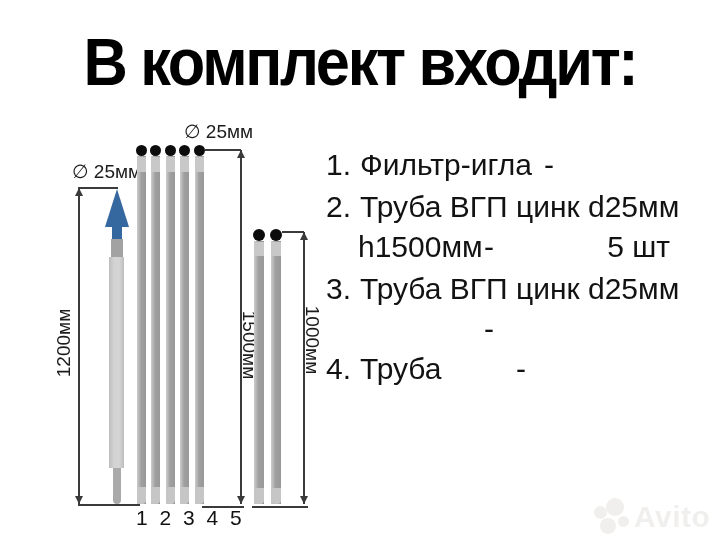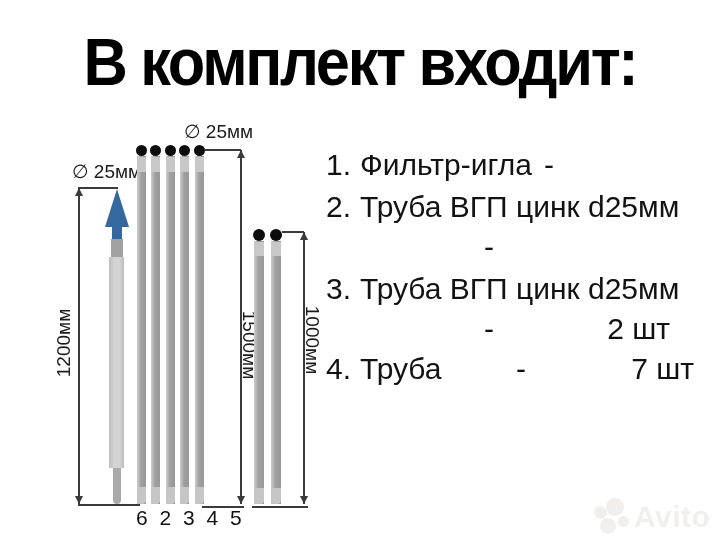--- a/index.html
+++ b/index.html
@@ -135,21 +135,21 @@
       <div class="pipe-bot" style="left:180px;top:487px;width:9px;height:17px"></div>
       <div class="pipe-bot" style="left:195px;top:487px;width:9px;height:17px"></div>
 
       <div class="dline h" style="left:205px;top:149px;width:36px"></div>
       <div class="dline v" style="left:240px;top:150px;height:354px"></div>
       <div class="arr up" style="left:237px;top:150px"></div>
       <div class="arr down" style="left:237px;top:496px"></div>
       <div class="dline h" style="left:202px;top:506px;width:42px"></div>
       <div class="vlabel cw" style="left:249px;top:345px">1500мм</div>
 
-      <div class="pipe-numbers" style="left:136px;top:506px">6 2 3 4 5</div>
+      <div class="pipe-numbers" style="left:136px;top:506px">1 2 3 4 5</div>
     </div>
 
     <div>
       <div class="dot" style="left:253px;top:229px;width:12px;height:12px"></div>
       <div class="dot" style="left:270px;top:229px;width:12px;height:12px"></div>
 
       <div class="pipe" style="left:254px;top:241px;width:10px;height:263px"></div>
       <div class="pipe" style="left:271px;top:241px;width:10px;height:263px"></div>
 
       <div class="pipe-seg" style="left:254px;top:242px;width:10px;height:14px"></div>
@@ -172,36 +172,36 @@
     <div class="li" style="top:2px">
       <span class="num">1.</span><span>Фильтр-игла</span>
       <span class="dash" style="left:218px">-</span>
     </div>
 
     <div class="li" style="top:44px">
       <span class="num">2.</span><span>Труба ВГП цинк d25мм</span>
     </div>
 
     <div class="li" style="top:84px">
+      <span class="size" style="margin-left:32px">h1500мм</span>
       <span class="dash" style="left:158px">-</span>
+      <span class="qty" style="right:36px">5 шт</span>
     </div>
 
     <div class="li" style="top:126px">
       <span class="num">3.</span><span>Труба ВГП цинк d25мм</span>
     </div>
 
     <div class="li" style="top:166px">
       <span class="dash" style="left:158px">-</span>
-      <span class="qty" style="right:36px">2 шт</span>
     </div>
 
     <div class="li" style="top:206px">
       <span class="num">4.</span><span>Труба</span>
       <span class="dash" style="left:190px">-</span>
-      <span class="qty" style="right:12px">7 шт</span>
     </div>
 
   </div>
 
   <div class="wm">
     <span class="c" style="left:12px;top:4px;width:18px;height:18px"></span>
     <span class="c" style="left:0;top:12px;width:13px;height:13px"></span>
     <span class="c" style="left:6px;top:24px;width:16px;height:16px"></span>
     <span class="c" style="left:24px;top:22px;width:11px;height:11px"></span>
     <span class="wm-text">Avito</span>

